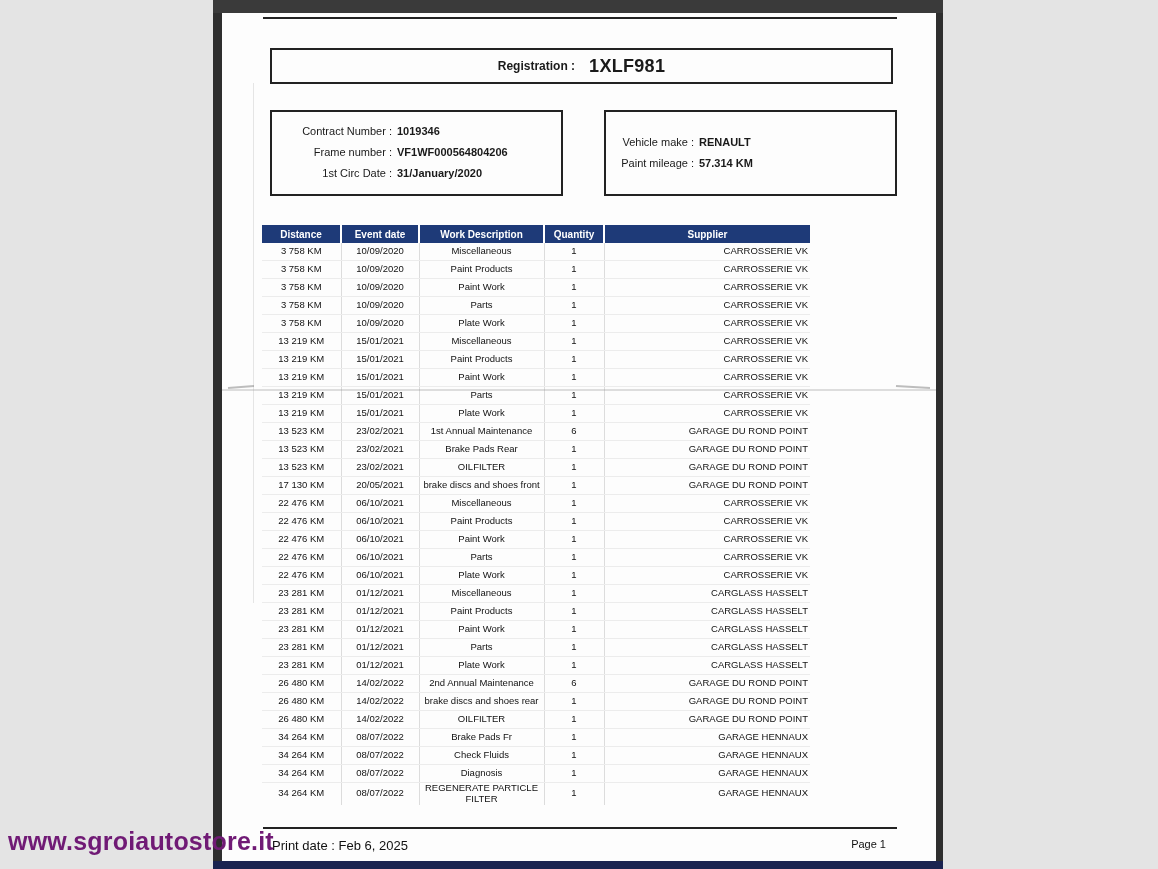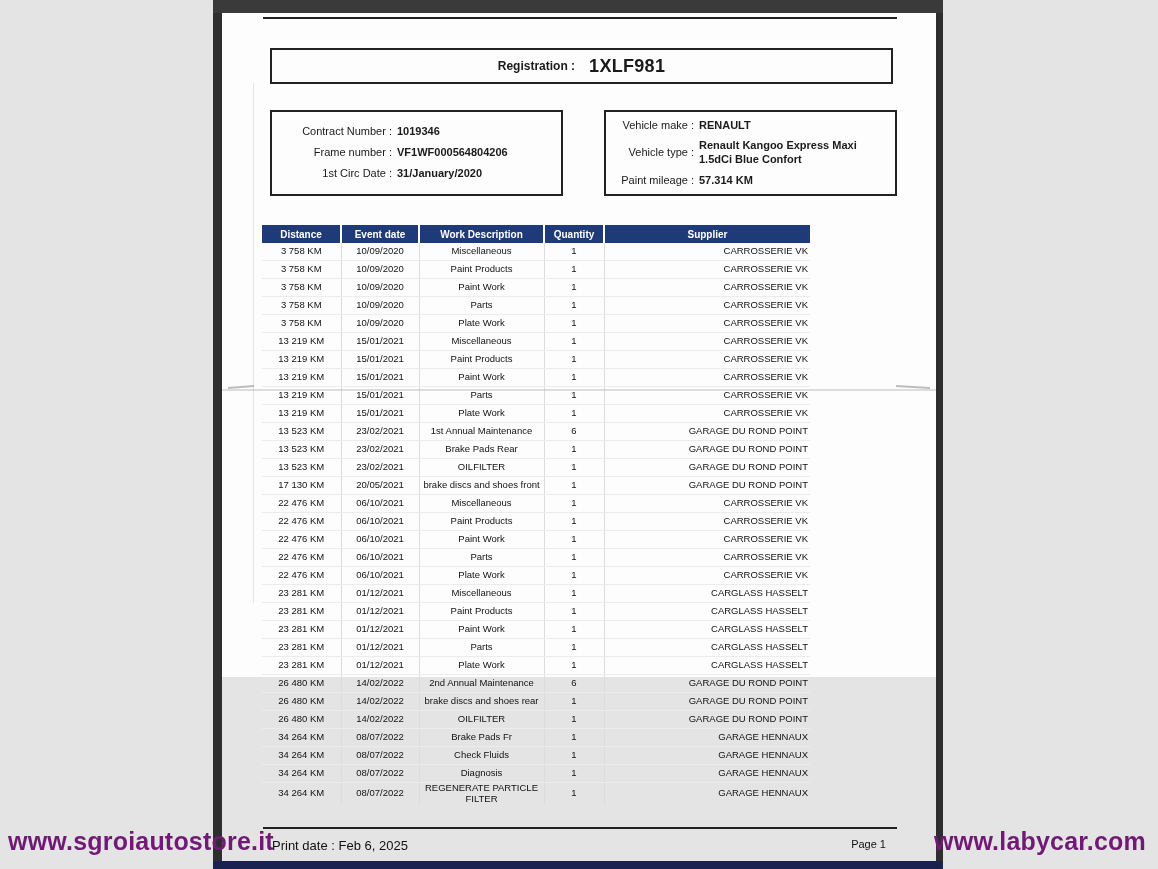--- a/index.html
+++ b/index.html
@@ -12,21 +12,21 @@
   .canvas { position: relative; width: 1158px; height: 869px; background: #e4e4e4; }
 
   
   .top-edge   { position: absolute; left: 213px; top: 0; width: 730px; height: 13px; background: #3a3a3a; }
   .left-edge  { position: absolute; left: 213px; top: 13px; width: 9px;  height: 848px; background: #2e2e2e; }
   .right-edge { position: absolute; left: 936px; top: 13px; width: 7px;  height: 848px; background: #2e2e2e; }
   .bottom-bar { position: absolute; left: 213px; top: 861px; width: 730px; height: 8px; background: #1a2350; }
 
   
   .page {
-    position: absolute; left: 222px; top: 13px; width: 714px; height: 664px;
+    position: absolute; left: 222px; top: 13px; width: 714px; height: 848px;
     background: #fdfdfd; color: #1a1a1a;
   }
 
   .top-rule    { position: absolute; left: 41px; top: 4px;   width: 634px; height: 2px; background: #222; }
   .footer-rule { position: absolute; left: 41px; top: 814px; width: 634px; height: 2px; background: #222; }
 
   
   .crease { position: absolute; left: 0; top: 376px; width: 714px; height: 2px; background: rgba(150,150,150,0.30); }
   .crease::before { content:""; position: absolute; left: 6px; top: -3px; width: 26px; height: 2px; background: rgba(110,110,110,0.45); transform: rotate(-4deg); }
   .crease::after  { content:""; position: absolute; right: 6px; top: -3px; width: 34px; height: 2px; background: rgba(110,110,110,0.45); transform: rotate(3deg); }
@@ -116,24 +116,20 @@
         </div>
         <div class="info-row">
           <span class="lbl">1st Circ Date :</span>
           <span class="val">31/January/2020</span>
         </div>
       </div>
     <div class="info-box right" id="vehicle-box">
         <div class="info-row">
           <span class="lbl">Vehicle make :</span>
           <span class="val">RENAULT</span>
-        </div>
-        <div class="info-row">
-          <span class="lbl">Vehicle type :</span>
-          <span class="val">Renault Kangoo Express Maxi 1.5dCi Blue Confort</span>
         </div>
         <div class="info-row">
           <span class="lbl">Paint mileage :</span>
           <span class="val">57.314 KM</span>
         </div>
       </div>
 
     <table class="maint-table">
       <colgroup>
         <col style="width:79px">
@@ -375,14 +371,13 @@
     <div class="crease"></div>
 
     <div class="footer-rule"></div>
     <div class="print-date">Print date : Feb 6, 2025</div>
     <div class="page-num">Page 1</div>
   </div>
 
   <div class="bottom-bar"></div>
 
   <div class="wm wm-left">www.sgroiautostore.it</div>
-  <div class="wm wm-right">www.labycar.com</div>
 </div>
 
 </body></html>

